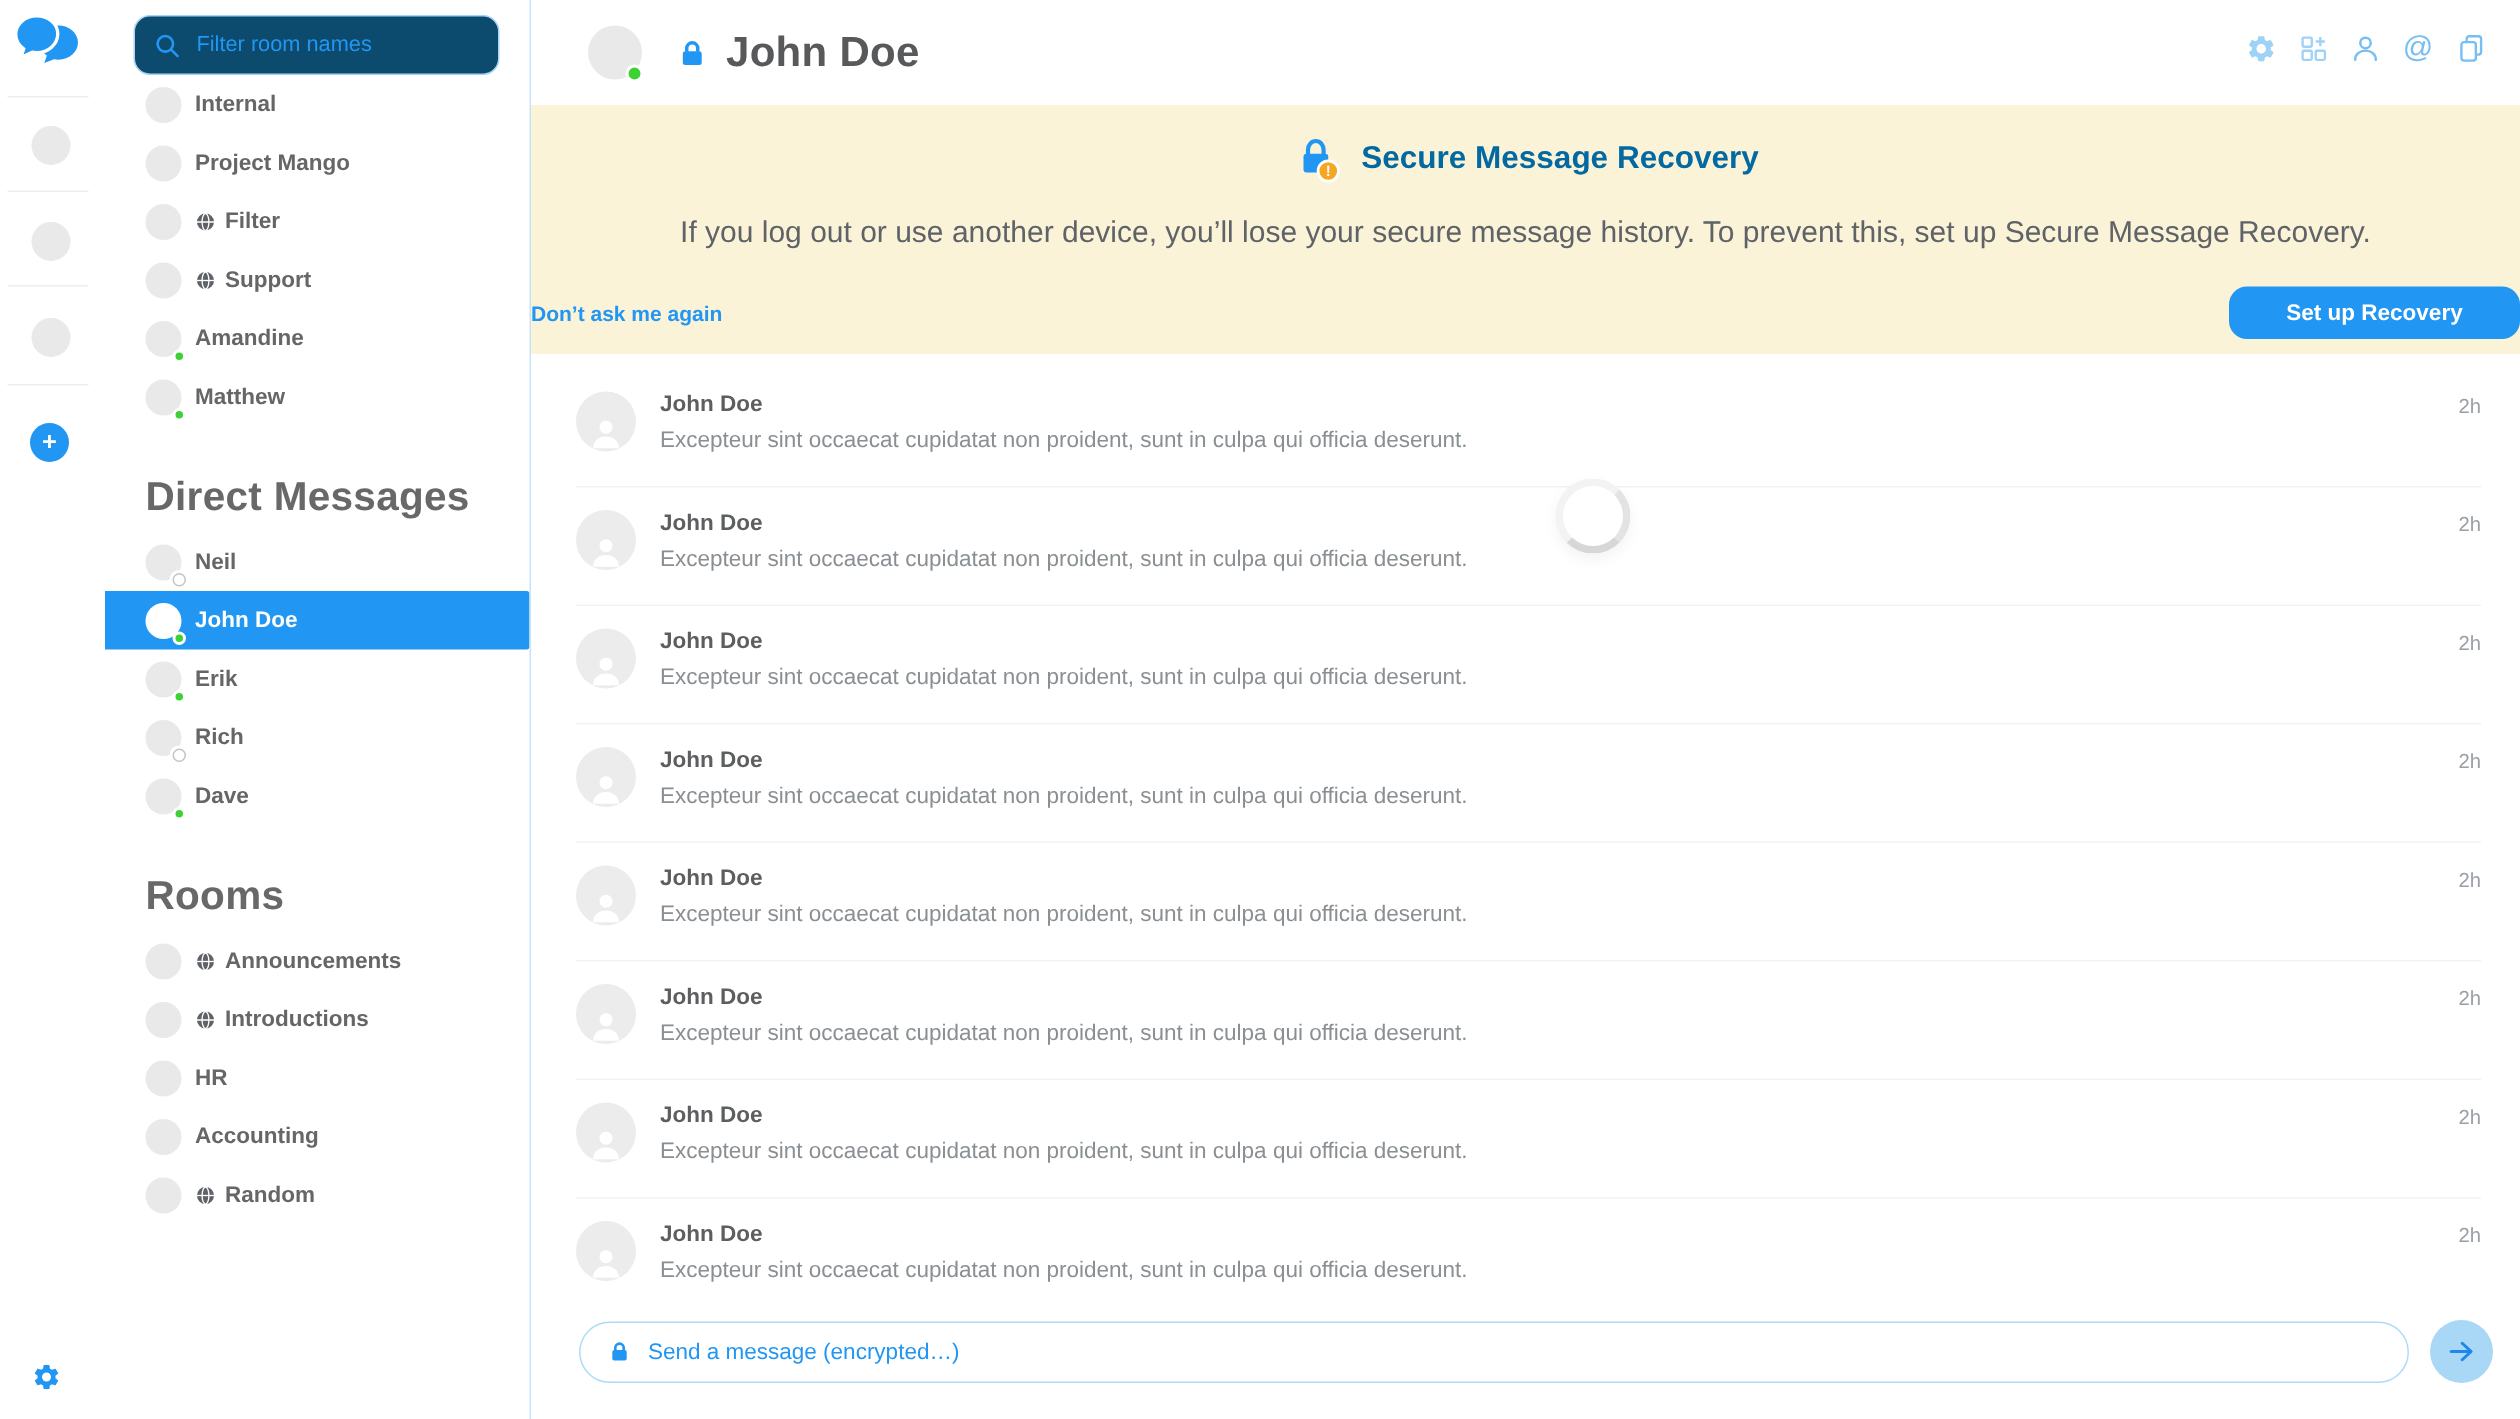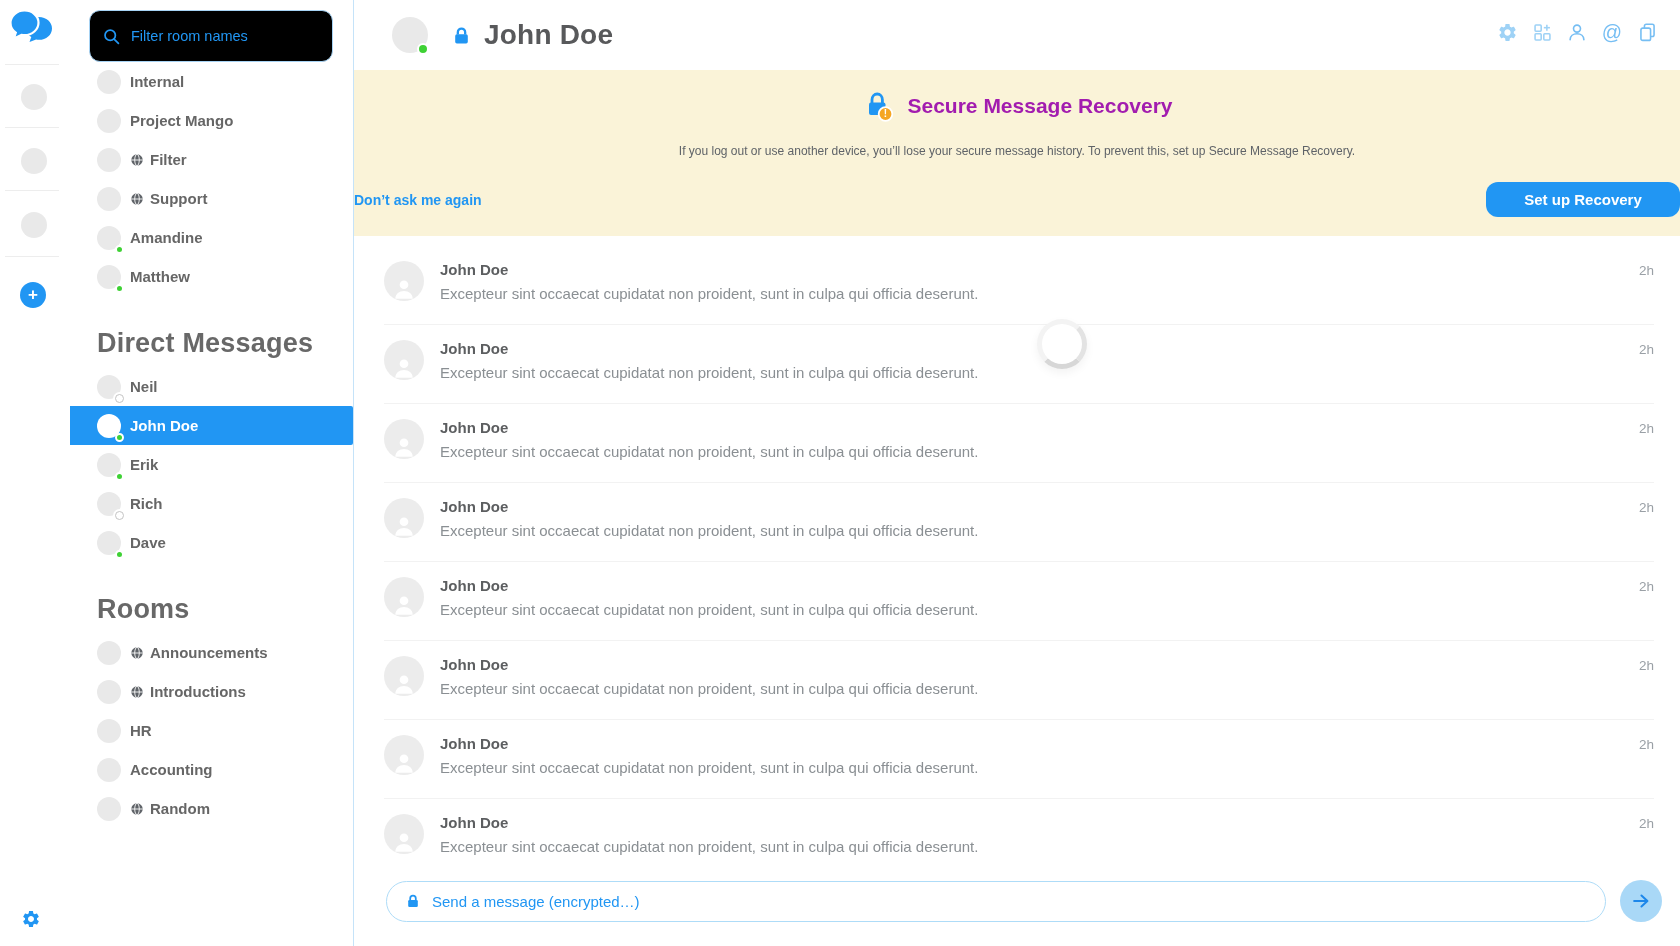--- a/index.html
+++ b/index.html
@@ -13,22 +13,22 @@
   .rail-sep { position:absolute; left:5px; width:54px; height:1px; background:#ededed; }
   .rail-avatar { position:absolute; left:21px; width:26px; height:26px; border-radius:50%; background:#e9e9e9; }
   .rail-add { position:absolute; left:20px; top:282px; width:26px; height:26px; border-radius:50%;
     background:#2196f3; color:#fff; display:flex; align-items:center; justify-content:center;
     font-size:17px; font-weight:bold; cursor:pointer; }
   .rail-gear { position:absolute; left:21px; bottom:13px; cursor:pointer; }
 
   
   .sidebar { width:284px; flex:none; border-right:1px solid #c5e3f9; background:#fff;
     overflow:hidden; padding-top:10px; }
-  .search-box { margin:0 20px 0 19px; height:52px; border:1.5px solid #a7d3f4; border-radius:11px;
-    display:flex; align-items:center; padding:16px 12px; background:#000000; }
+  .search-box { margin:0 20px 0 19px; height:40px; border:1.5px solid #a7d3f4; border-radius:11px;
+    display:flex; align-items:center; padding:16px 12px; background:#0c4a6e; }
   .search-box input { border:0; outline:0; flex:1; margin-left:10px; font-size:14.5px;
     color:#2196f3; font-family:"Liberation Sans", sans-serif; background:transparent; }
   .search-box input::placeholder { color:#2196f3; opacity:1; }
   .side-heading { font-size:27px; font-weight:bold; color:#686868; margin:32px 0 8px 27px; letter-spacing:.2px; }
   .side-heading.first { margin-top:42px; }
   .side-item { display:flex; align-items:center; height:39px; padding-left:27px; cursor:pointer; position:relative; }
   .side-item .avatar { width:24px; height:24px; border-radius:50%; background:#e9e9e9; flex:none;
     position:relative; margin-right:9px; }
   .side-item .dot { position:absolute; right:-3px; bottom:-4px; width:9px; height:9px; border-radius:50%; }
   .dot.online { background:#3ed134; border:2px solid #fff; }
@@ -48,22 +48,22 @@
     border-radius:50%; background:#3ed134; border:2px solid #fff; }
   .chat-header .lock { margin-left:23px; display:flex; }
   .chat-title { margin-left:12px; font-size:28px; font-weight:bold; color:#58595b; letter-spacing:.2px; }
   .header-icons { position:absolute; right:22px; top:21px; display:flex; gap:13px; align-items:center; }
   .header-icons .hicon { width:22px; height:22px; display:flex; align-items:center; justify-content:center; cursor:pointer; }
   .at-glyph { font-size:20px; color:#76bef3; font-family:"Liberation Sans", sans-serif; }
 
   
   .banner { height:166px; flex:none; background:#faf3d8; text-align:center; }
   .banner-title-row { display:flex; align-items:center; justify-content:center; gap:13px; padding-top:20px; }
-  .banner-title { font-size:21px; font-weight:bold; color:#a21caf; }
-  .banner-body { margin-top:22px; font-size:12px; color:#5f6368; }
+  .banner-title { font-size:21px; font-weight:bold; color:#0369a1; }
+  .banner-body { margin-top:22px; font-size:20px; color:#5f6368; }
   .banner-actions { margin-top:24px; display:flex; align-items:center; justify-content:space-between; gap:31px; }
   .banner-dismiss { font-size:14px; font-weight:bold; color:#2196f3; cursor:pointer; }
   .banner-cta { width:194px; height:35px; background:#2196f3; border:0; border-radius:12px;
     color:#fff; font-size:15px; font-weight:bold; cursor:pointer; font-family:"Liberation Sans", sans-serif; }
 
   
   .msg-list { flex:1; overflow:hidden; padding:10px 26px 0 30px; position:relative; }
   .msg-row { display:flex; height:79px; padding-top:15px; border-bottom:1px solid #f2f2f2; }
   .msg-row:last-child { border-bottom:0; }
   .msg-avatar { width:40px; height:40px; border-radius:50%; background:#ececec; flex:none;

